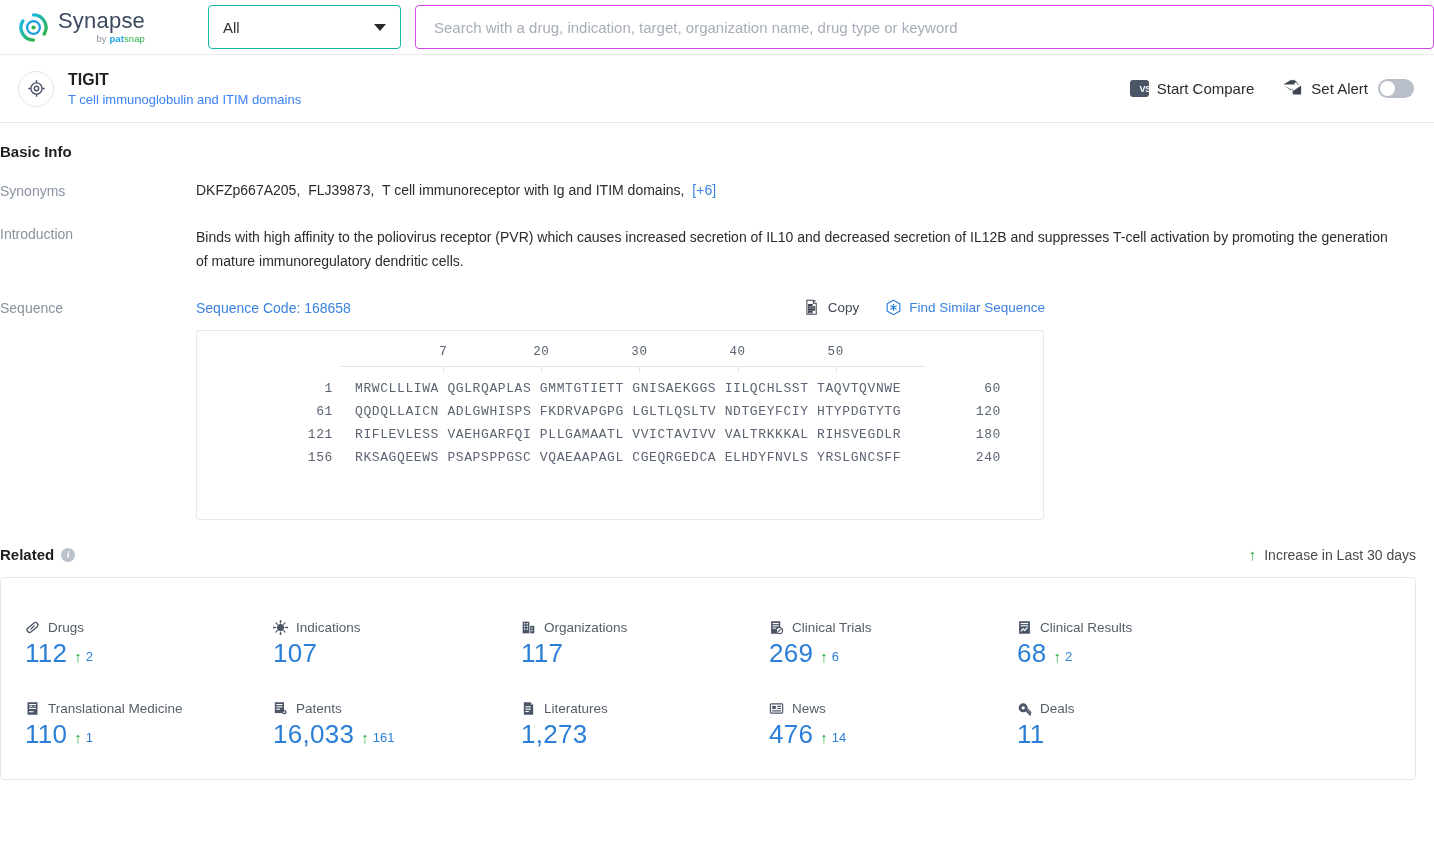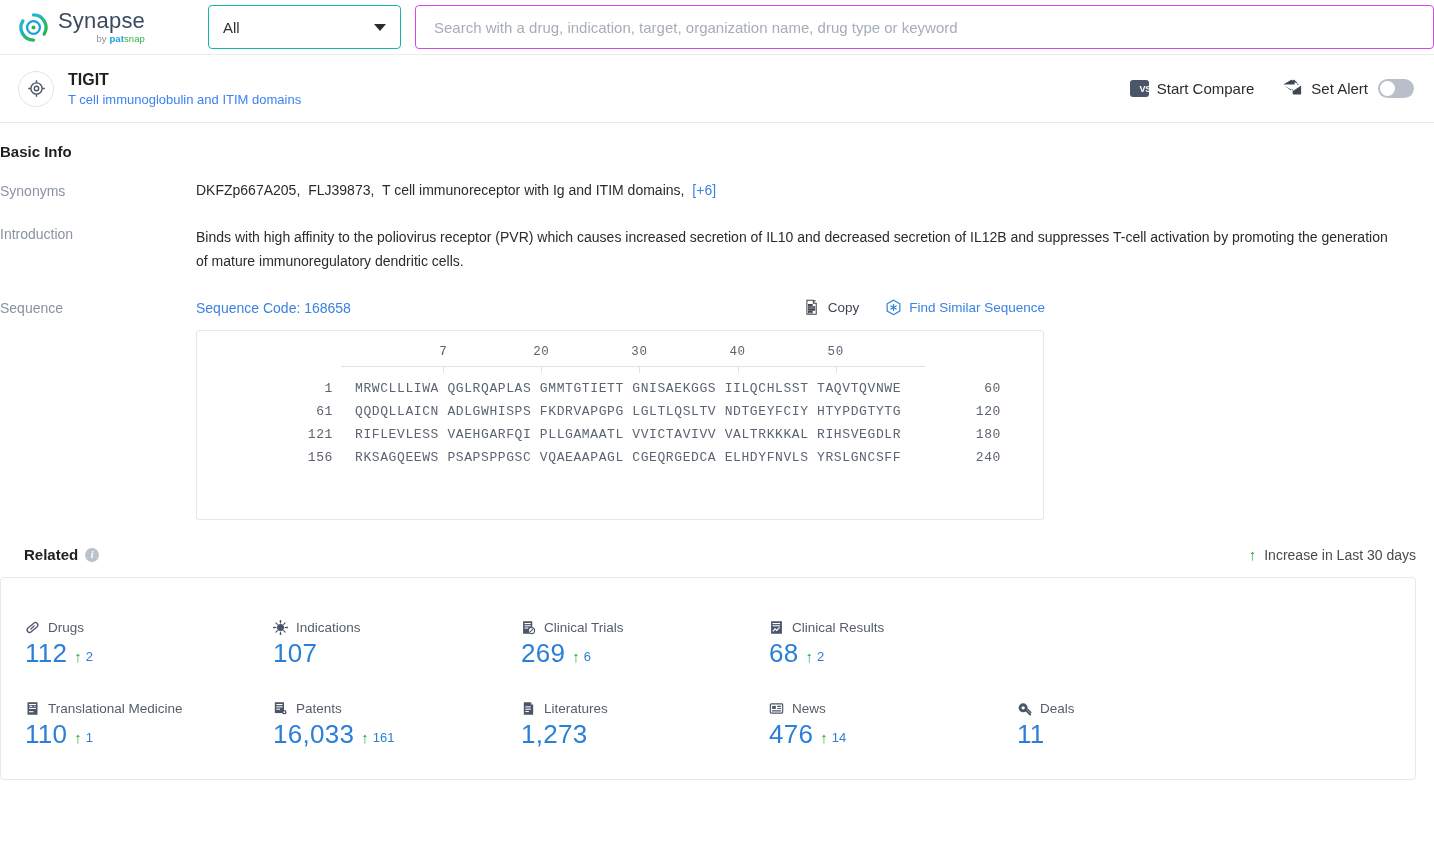--- a/index.html
+++ b/index.html
@@ -112,21 +112,21 @@
   .ruler .ticknum { position:absolute; top:-2px; transform:translateX(-50%); font-size:12.5px; }
   .ruler .line { position:absolute; left:0; right:0; bottom:6px; height:1px; background:#dfe2e7; }
   .ruler .tick { position:absolute; bottom:0; width:1px; height:6px; background:#dfe2e7; }
   .seq-line { display:flex; margin-top:8px; }
   .seq-idx { width:136px; text-align:right; padding-right:0; }
   .seq-chunks { margin-left:22px; width:586px; }
   .seq-end { width:60px; text-align:right; }
 
   
   .related-head { display:flex; align-items:center; margin-top: 14px; }
-  .related-title { font-size:15px; font-weight:700; color:#1f1f1f;margin-left:24px; }
+  .related-title { font-size:15px; font-weight:700; color:#1f1f1f; }
   .info-dot {
     width:14px;height:14px;border-radius:50%;background:#bcc2cb;color:#fff;
     font-size:10px;font-style:italic;font-weight:700;
     display:inline-flex;align-items:center;justify-content:center;margin-left:7px;
     font-family:"Liberation Serif", serif;
   }
   .legend { margin-left:auto; display:flex; align-items:center; gap:8px; font-size:14px; color:#4a4a4a; }
 
   .related-card {
     margin-top: 14px;
@@ -350,20 +350,44 @@
                 <circle cx="16.8" cy="9" r="1.1"></circle>
             </svg>
           </span>
           <span>Indications</span>
         </div>
         <div class="stat-val">
           <span class="stat-num">107</span>
         </div>
       </div>
 
+      <div class="stat">
+        <div class="stat-head">
+          <span>
+            <svg viewBox="0 0 18 18" width="15" height="15" fill="#4a5568">
+              <path d="M2 2h8v14H2z"></path>
+                <path d="M11 7h5v9h-5z"></path>
+              <g fill="#fff">
+                  <rect x="3.6" y="3.7" width="1.6" height="1.6"></rect>
+                  <rect x="6.8" y="3.7" width="1.6" height="1.6"></rect>
+                  <rect x="3.6" y="6.9" width="1.6" height="1.6"></rect>
+                  <rect x="6.8" y="6.9" width="1.6" height="1.6"></rect>
+                  <rect x="3.6" y="10.1" width="1.6" height="1.6"></rect>
+                  <rect x="6.8" y="10.1" width="1.6" height="1.6"></rect>
+                  <rect x="12.4" y="9" width="1.5" height="1.5"></rect>
+                  <rect x="12.4" y="12" width="1.5" height="1.5"></rect>
+                </g>
+            </svg>
+          </span>
+          <span>Organizations</span>
+        </div>
+        <div class="stat-val">
+          <span class="stat-num">117</span>
+        </div>
+      </div>
 
       <div class="stat">
         <div class="stat-head">
           <span>
             <svg viewBox="0 0 18 18" width="15" height="15" fill="#4a5568">
               <path d="M2.5 1.5h11v15h-11z"></path>
               <g fill="#fff">
                   <rect x="4.3" y="3.6" width="7.4" height="1.3"></rect>
                   <rect x="4.3" y="6.3" width="7.4" height="1.3"></rect>
                   <rect x="4.3" y="9" width="4.4" height="1.3"></rect>

